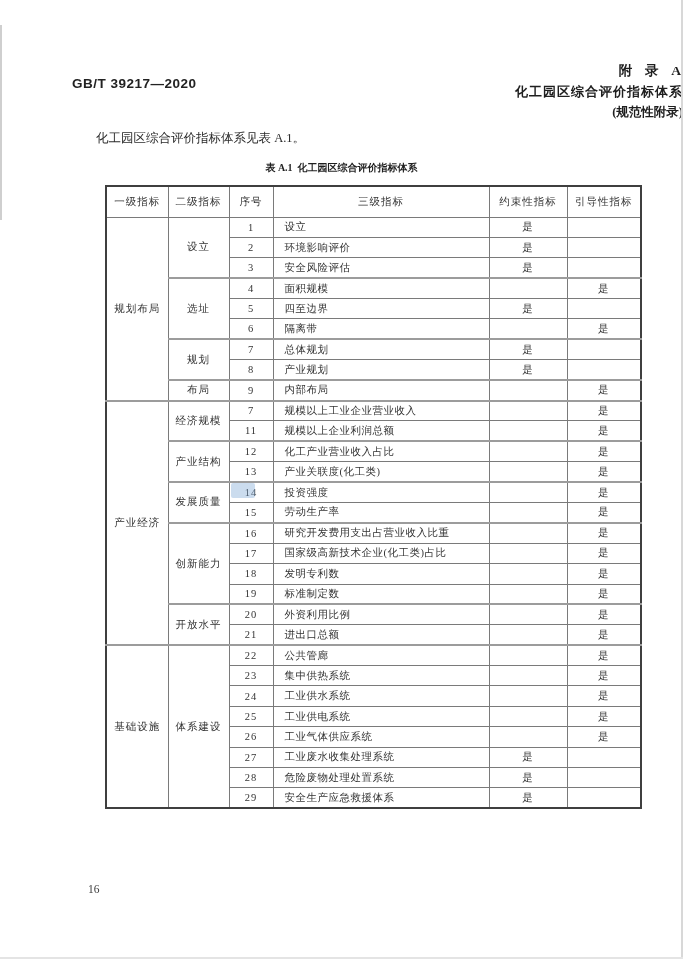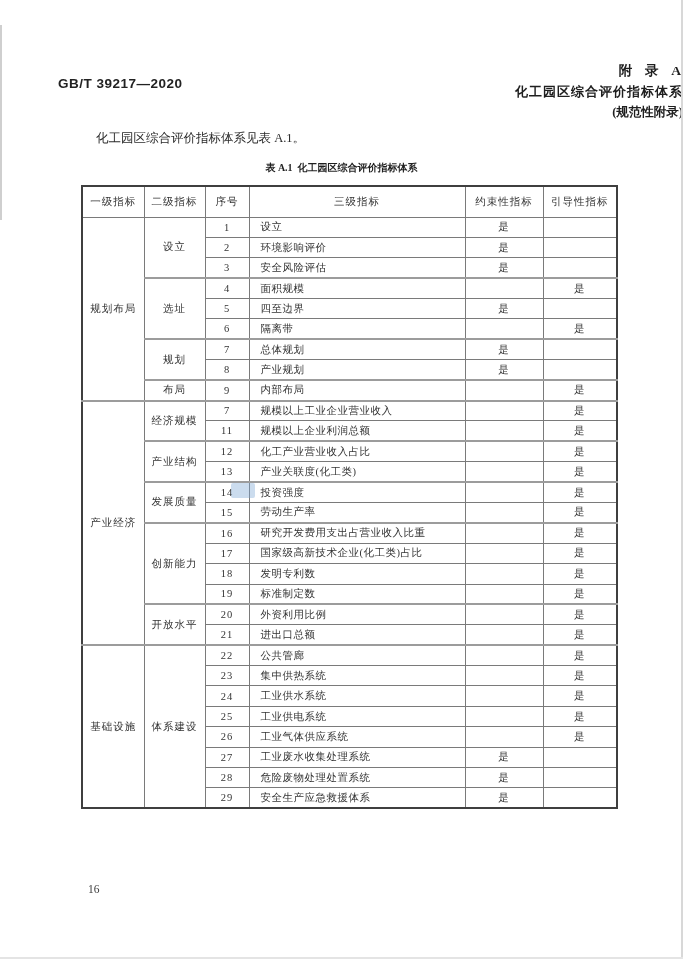--- a/index.html
+++ b/index.html
@@ -12,21 +12,21 @@
     color: #2e2e2e;
     overflow: hidden;
   }
   .scan-edge { position: absolute; background: #cfcfcf; }
   .scan-edge.left   { left: 0; top: 25px; width: 2px; height: 195px; }
   .scan-edge.right  { right: 0; top: 0; width: 2px; height: 100%; background: #d8d8d8; }
   .scan-edge.bottom { left: 0; bottom: 0; width: 100%; height: 2px; background: #e4e4e4; }
 
   .doc-code {
     position: absolute;
-    left: 58px;
+    left: 72px;
     top: 76px;
     font-family: "Liberation Sans", "DejaVu Sans", sans-serif;
     font-weight: bold;
     font-size: 13.5px;
     letter-spacing: 0.5px;
     color: #222;
     white-space: pre;
   }
 
   .appendix { text-align: right; padding-top: 60px; }
@@ -45,21 +45,21 @@
   .table-caption {
     margin-top: 14px;
     text-align: center;
     font-weight: bold;
     font-size: 10px;
     color: #1f1f1f;
     white-space: pre;
   }
 
   table.indicator-table {
-    margin: 10px 0 0 81px;
+    margin: 10px 0 0 105px;
     width: 535px;
     table-layout: fixed;
     border-collapse: collapse;
     border: 2px solid #3f3f3f;
   }
   .indicator-table th, .indicator-table td {
     border: 1px solid #7a7a7a;
     font-size: 10.5px;
     font-weight: normal;
     text-align: center;

